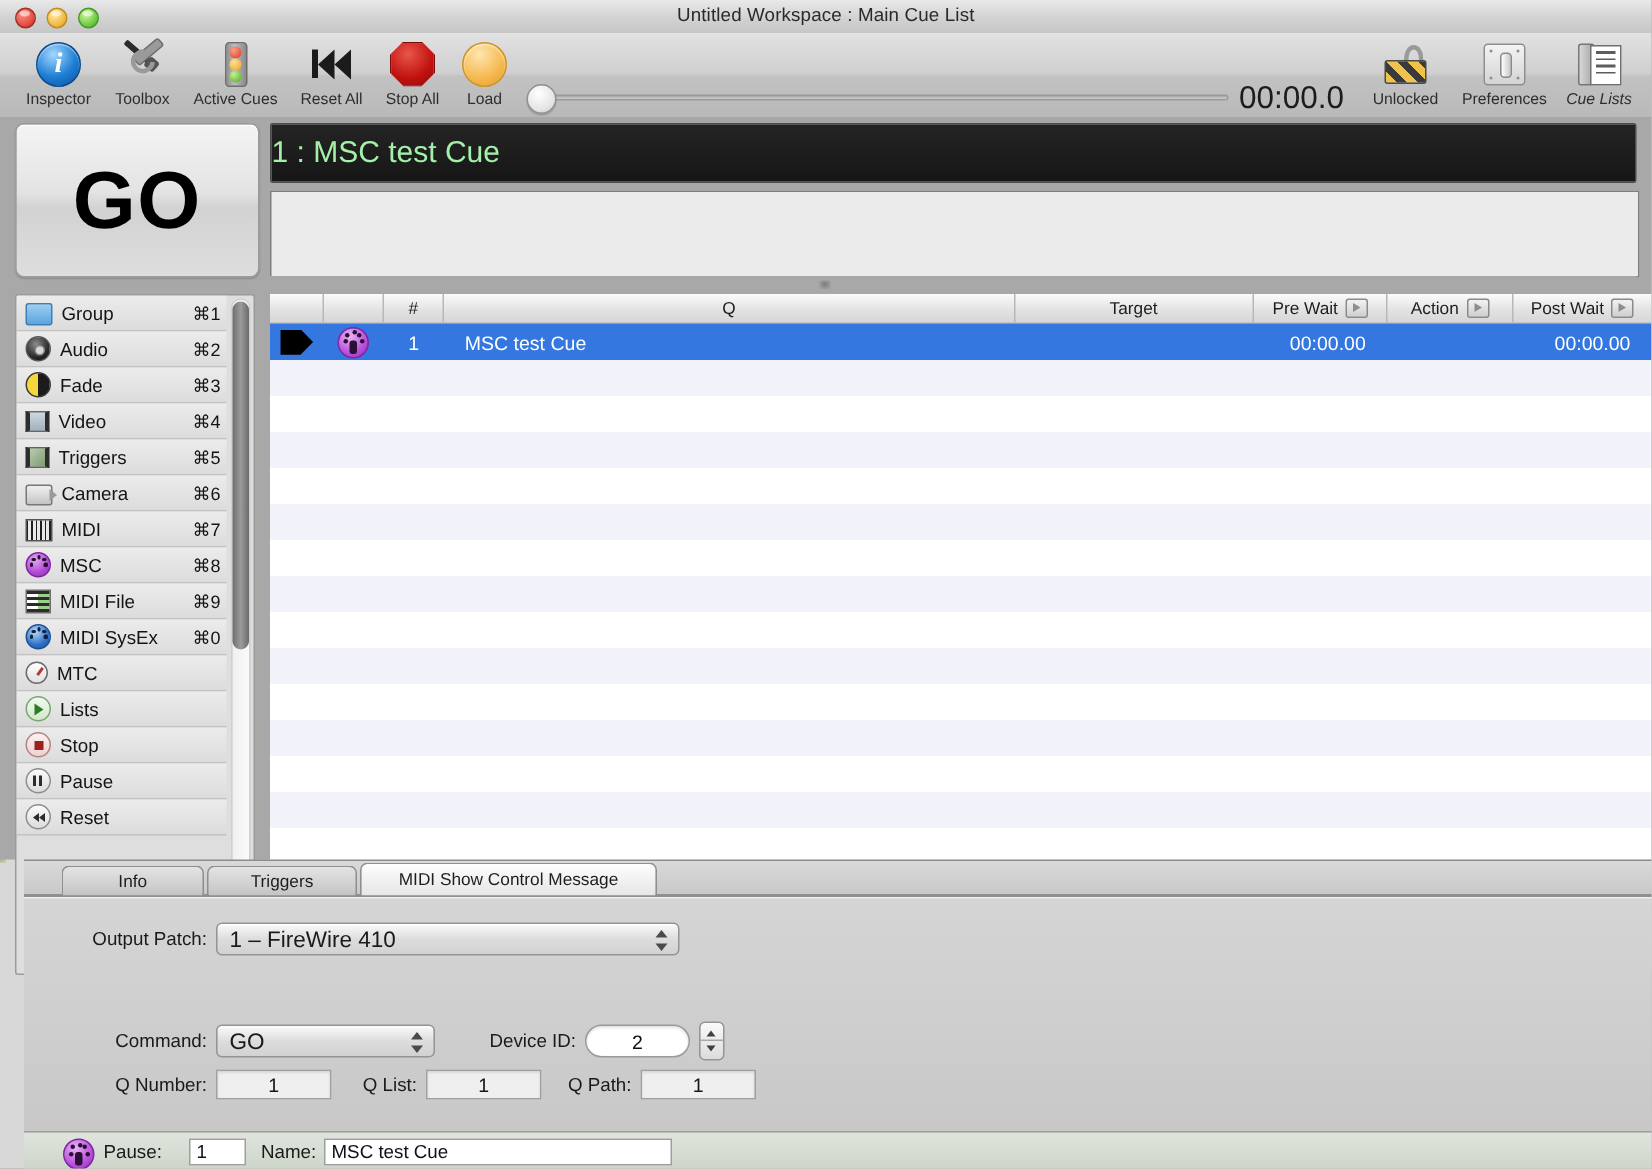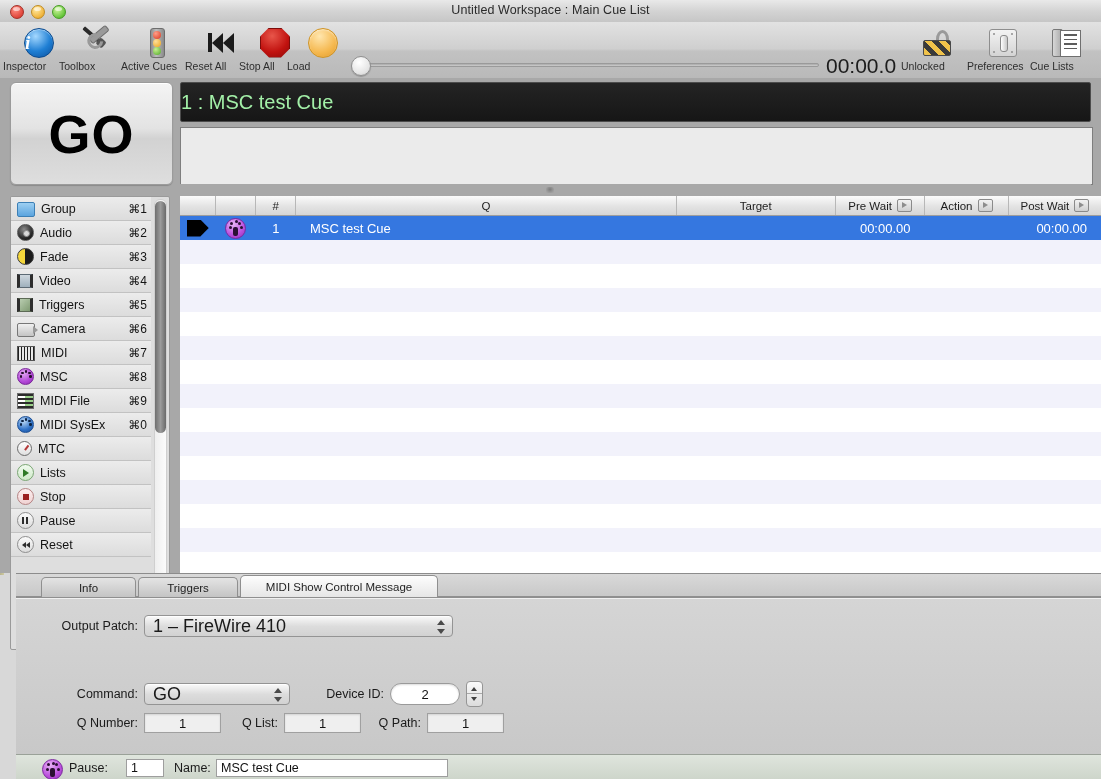--- a/index.html
+++ b/index.html
@@ -29,21 +29,21 @@
   .tl.red{background:radial-gradient(circle at 35% 30%,#ff8d82,#e0463b 70%,#b03127);border:1px solid #a33028;}
   .tl.yellow{background:radial-gradient(circle at 35% 30%,#ffe9a0,#f0b43c 70%,#c98c19);border:1px solid #c08d25;}
   .tl.green{background:radial-gradient(circle at 35% 30%,#cdf49b,#67c63c 70%,#3e9a20);border:1px solid #469b25;}
 
   
   .toolbar{
     position:absolute;left:0;top:22px;width:1101px;height:56px;
     background:linear-gradient(to bottom,#e2e2e2 0%,#cfcfcf 48%,#c2c2c2 52%,#b9b9b9 100%);
     border-bottom:1px solid #8d8d8d;
   }
-  .tb-item{position:absolute;top:4px;width:72px;cursor:default;}
+  .tb-item{position:absolute;top:4px;width:72px;text-align:center;cursor:default;}
   .tb-lbl{font-size:10.5px;color:#2e2e2e;margin-top:1px;line-height:12px;}
   .tb-ico{height:33px;display:flex;align-items:center;justify-content:center;}
 
   .ico-info{width:28px;height:28px;border-radius:50%;
     background:radial-gradient(circle at 38% 26%,#a4d8ff,#1f7fd4 55%,#0a4f9c);
     border:1px solid #0b4a8e;position:relative;box-shadow:inset 0 1px 1px rgba(255,255,255,.5);}
   .ico-info::after{content:"i";position:absolute;left:0;right:0;top:3px;color:#fff;font-size:19px;
     font-family:"Liberation Serif",serif;font-weight:bold;font-style:italic;line-height:22px;}
 
   .ico-traffic{width:15px;height:30px;border-radius:3px;
@@ -250,21 +250,21 @@
     background:linear-gradient(to bottom,#e4e4e4,#c4c4c4);}
   .tab.active{background:linear-gradient(to bottom,#fdfdfd,#e6e6e6);top:1px;height:22px;z-index:3;}
   .tabline{position:absolute;left:0;top:22px;width:1101px;height:2px;background:#8f8f8f;}
   .panel{position:absolute;left:0;top:24px;width:1101px;height:156px;
     background:linear-gradient(to bottom,#d5d5d5,#c8c8c8);border-top:1px solid #f0f0f0;}
 
   .frow{position:absolute;display:flex;align-items:center;}
   .flabel{font-size:12.5px;color:#1a1a1a;text-align:right;}
   .popup{height:22px;box-sizing:border-box;border:1px solid #949494;border-radius:4px;
     background:linear-gradient(to bottom,#fafafa,#dcdcdc 52%,#d2d2d2);
-    display:flex;align-items:center;padding-left:8px;font-size:18px;color:#1a1a1a;position:relative;cursor:default;
+    display:flex;align-items:center;padding-left:8px;font-size:15px;color:#1a1a1a;position:relative;cursor:default;
     box-shadow:inset 0 1px 0 rgba(255,255,255,.8);}
   .popup .arrows{position:absolute;right:7px;top:4px;width:8px;height:14px;}
   .popup .arrows::before{content:"";position:absolute;left:0;top:0;width:0;height:0;
     border-left:4px solid transparent;border-right:4px solid transparent;border-bottom:5px solid #4a4a4a;}
   .popup .arrows::after{content:"";position:absolute;left:0;bottom:0;width:0;height:0;
     border-left:4px solid transparent;border-right:4px solid transparent;border-top:5px solid #4a4a4a;}
 
   .tfield{height:20px;box-sizing:border-box;border:1px solid #a0a0a0;background:#efefef;
     display:flex;align-items:center;justify-content:center;font-size:13px;color:#151515;
     box-shadow:inset 0 1px 2px rgba(0,0,0,.12);}
@@ -380,21 +380,21 @@
         <div class="ico-prefs">
           <span class="pf-dot" style="left:3px;top:3px;"></span>
           <span class="pf-dot" style="right:3px;top:3px;"></span>
           <span class="pf-dot" style="left:3px;bottom:3px;"></span>
           <span class="pf-dot" style="right:3px;bottom:3px;"></span>
         </div>
       </div>
       <div class="tb-lbl">Preferences</div>
     </div>
 
-    <div class="tb-item" style="left:1030px;">
+    <div class="tb-item" style="left:1030px;font-style:italic;">
       <div class="tb-ico">
         <div class="ico-cuelists">
           <div class="cl-back"></div>
           <div class="cl-front">
               <i></i>
               <i></i>
               <i></i>
               <i></i>
             </div>
         </div>

